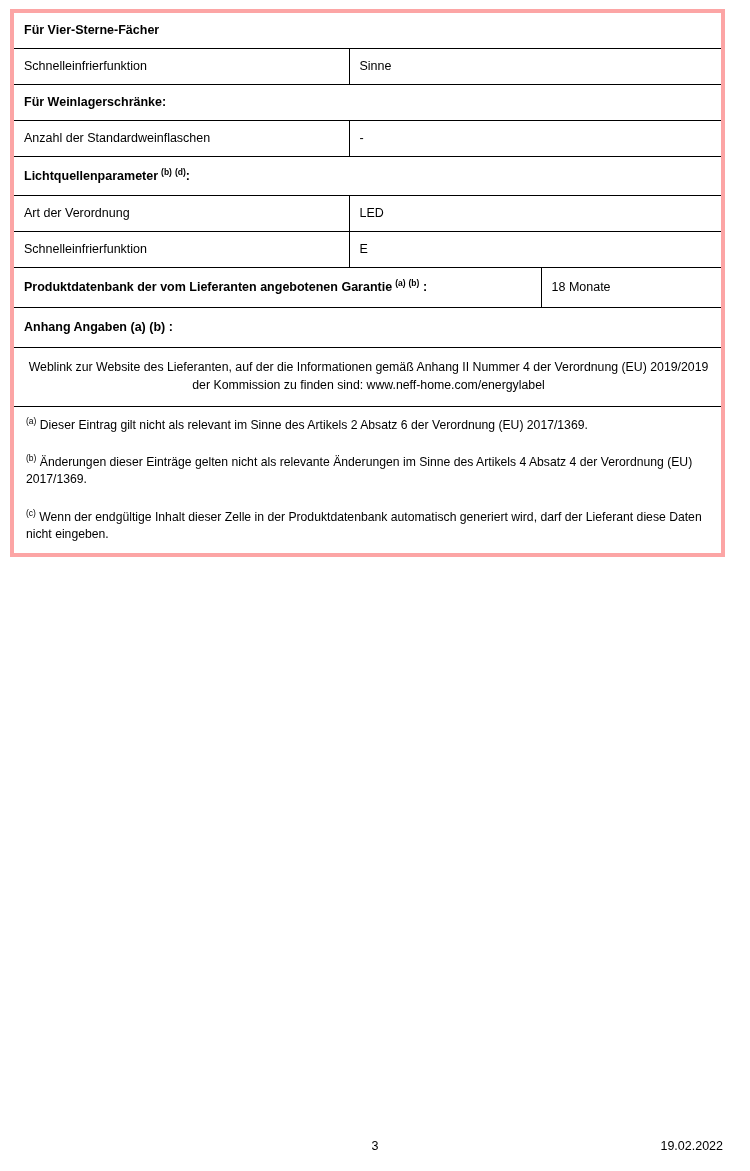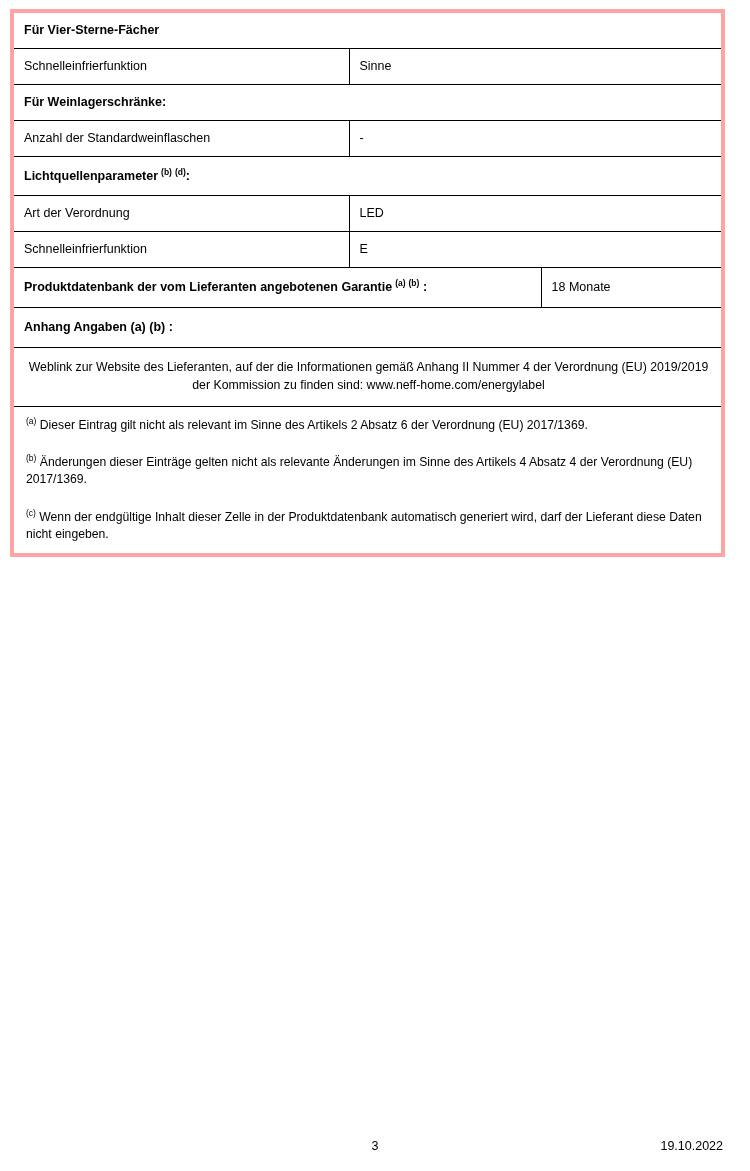--- a/index.html
+++ b/index.html
@@ -179,16 +179,16 @@
       <tr>
         <td colspan="3" style="border-top:none;border-bottom:none">
           <div class="note-cell"><sup>(c)</sup> <span>Wenn der endgültige Inhalt dieser Zelle in der Produktdatenbank automatisch generiert wird, darf der Lieferant diese Daten nicht eingeben.</span></div>
         </td>
       </tr>
     </tbody>
   </table>
 
   <div class="footer">
     <div class="page-num">3</div>
-    <div class="doc-date">19.10.2022</div>
+    <div class="doc-date">19.02.2022</div>
   </div>
 
 </div>
 
 </body></html>

